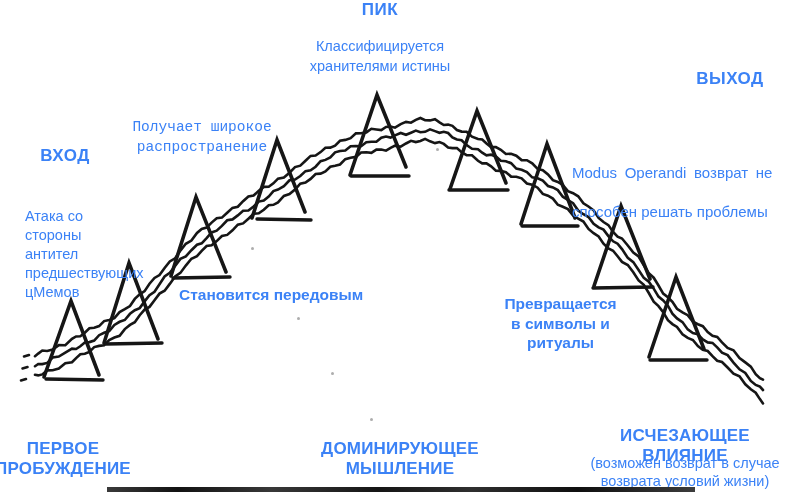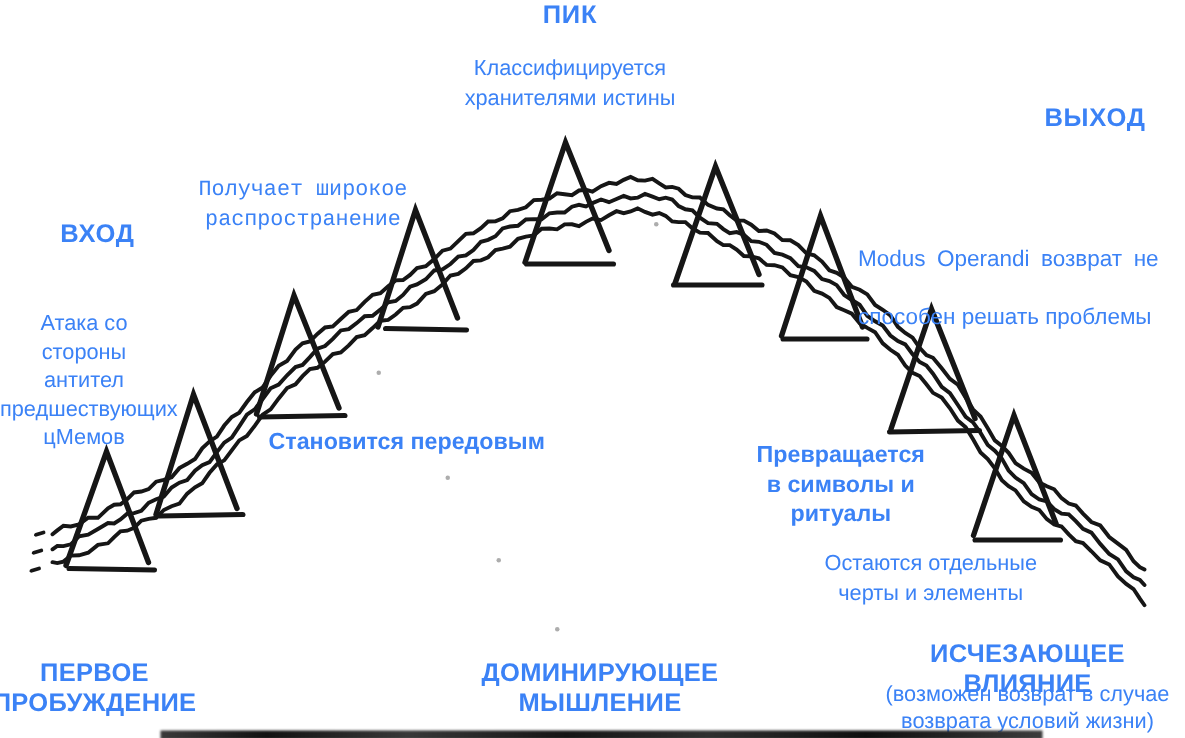--- a/index.html
+++ b/index.html
@@ -6,21 +6,21 @@
   .page{
     position:relative;width:790px;height:492px;background:#ffffff;overflow:hidden;
     font-family:"Liberation Sans", sans-serif;color:#3b82f6;
   }
   .txt{position:absolute;white-space:pre-line;}
   .ann{font-size:14.5px;line-height:19.5px;font-weight:400;}
   .ann-bold{font-weight:700;font-size:15.5px;line-height:20px;}
   .marker{font-weight:700;font-size:17px;letter-spacing:.5px;line-height:20px;}
   .phase{font-weight:700;font-size:17px;line-height:19.5px;letter-spacing:.2px;}
   .center{text-align:center;}
-  .right{text-align:center;}
+  .right{text-align:left;margin-left:25px;}
   .nowrap{white-space:nowrap;}
   svg.draw{position:absolute;left:0;top:0;}
   .speck{position:absolute;width:3px;height:3px;background:#4a4a4a;border-radius:50%;opacity:.45;}
   .scanbar{
     position:absolute;left:107px;top:487px;width:588px;height:6px;
     background:linear-gradient(90deg,#3a3a3a 0%,#121212 12%,#383838 28%,#151515 46%,#2f2f2f 62%,#0f0f0f 80%,#3c3c3c 100%);
     filter:blur(.7px);
   }
 </style>
 </head>
@@ -69,22 +69,20 @@
 цМемов</div>
   <div class="txt ann-bold" style="left:179px;top:285px;width:190px;">Становится передовым</div>
 
   <div class="txt" style="left:572px;top:143px;width:198px;font-size:15px;line-height:19.5px;">
     <div class="nowrap" style="word-spacing:3.5px;">Modus Operandi возврат не</div>
     <div class="nowrap">способен решать проблемы</div>
   </div>
 
   <div class="txt ann-bold center" style="left:478px;top:294px;width:165px;line-height:19.5px;">Превращается
 в символы и ритуалы</div>
-  <div class="txt ann center" style="left:543px;top:367px;width:155px;">Остаются отдельные
-черты и элементы</div>
 
   <div class="txt phase center" style="left:-6px;top:439px;width:138px;">ПЕРВОЕ
 ПРОБУЖДЕНИЕ</div>
   <div class="txt phase center" style="left:320px;top:439px;width:160px;">ДОМИНИРУЮЩЕЕ
 МЫШЛЕНИЕ</div>
   <div class="txt phase center" style="left:584px;top:426px;width:202px;">ИСЧЕЗАЮЩЕЕ ВЛИЯНИЕ</div>
   <div class="txt ann center" style="left:582px;top:454px;width:206px;line-height:18px;">(возможен возврат в случае
 возврата условий жизни)</div>
 
   <div class="scanbar"></div>

